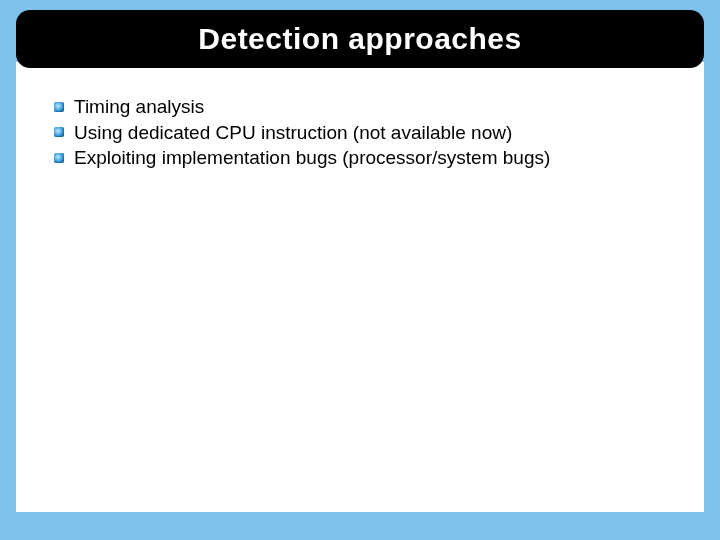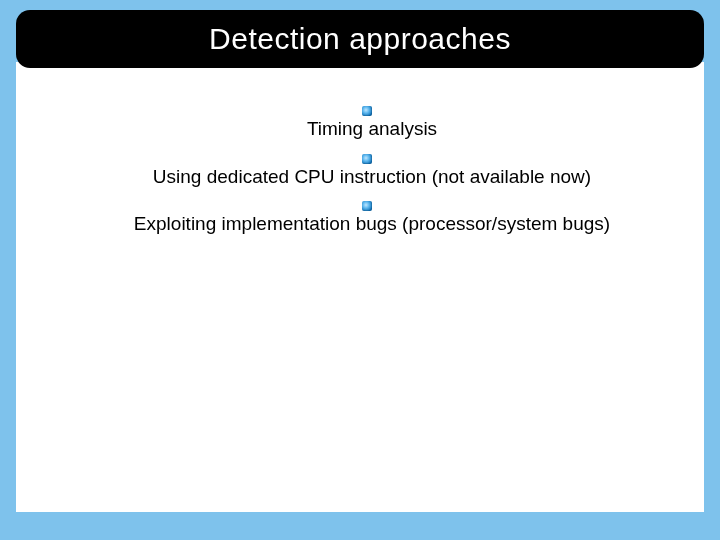--- a/index.html
+++ b/index.html
@@ -32,37 +32,36 @@
     top: 10px;
     height: 58px;
     background: #000000;
     border-radius: 14px;
     display: flex;
     align-items: center;
     justify-content: center;
   }
   .title-text {
     color: #ffffff;
-    font-weight: 400;
+    font-weight: 700;
     font-size: 30px;
     letter-spacing: 0.5px;
     font-family: Arial, Helvetica, sans-serif;
   }
   .bullets {
     position: absolute;
     left: 54px;
     top: 94px;
     right: 30px;
   }
   .bullet-row {
     display: flex;
     align-items: center;
     line-height: 1.35;
-    margin: 12px;
-    flex-direction: column;
+    margin: 0;
   }
   .bullet-icon {
     width: 10px;
     height: 10px;
     border-radius: 2px;
     margin-right: 10px;
     flex: 0 0 auto;
     position: relative;
     top: 0;
     background: radial-gradient(circle at 40% 40%, #bfe6ff 0%, #61b9ef 35%, #0a6fb8 80%, #0a5b98 100%);

